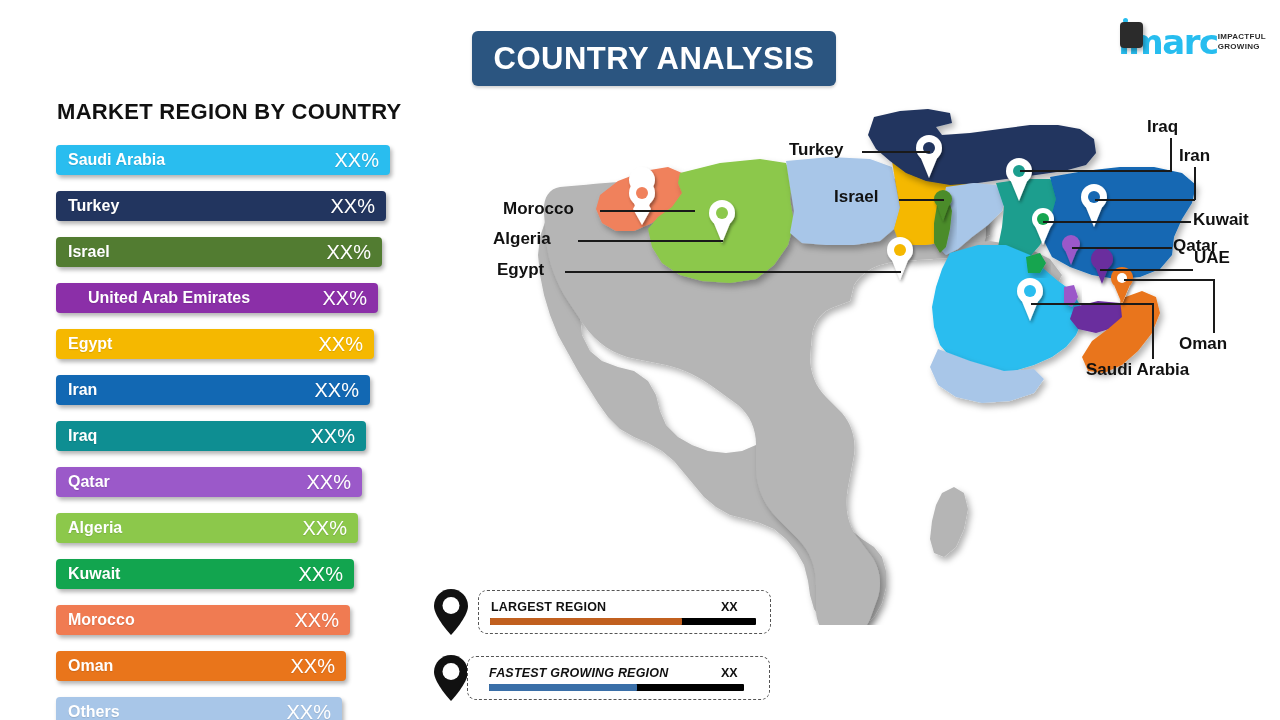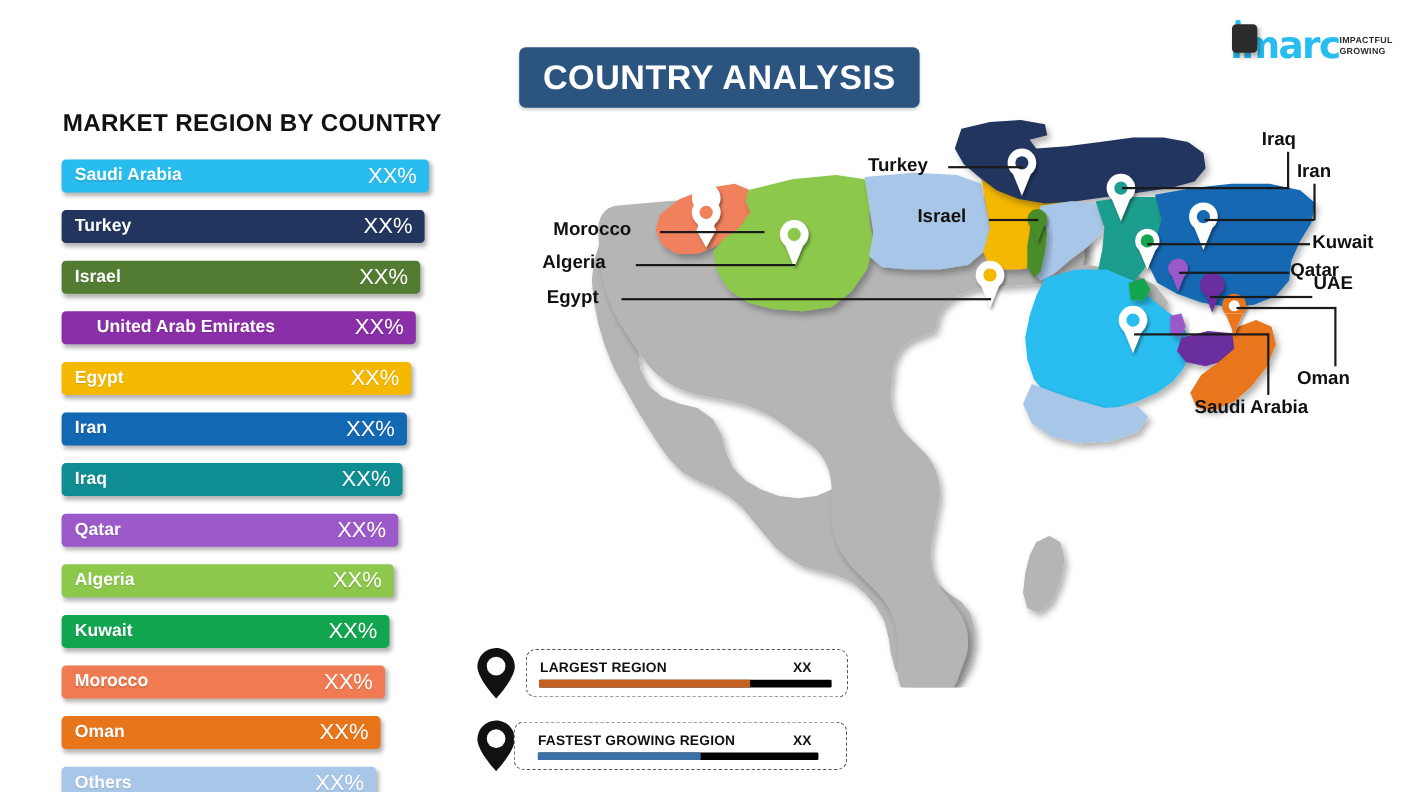--- a/index.html
+++ b/index.html
@@ -4,21 +4,21 @@
 <style>
   html,body{margin:0;padding:0;}
   body{width:1280px;height:720px;background:#fff;overflow:hidden;
        font-family:"Liberation Sans",sans-serif;position:relative;}
   #stage{position:absolute;inset:0;width:1280px;height:720px;}
 
   
   #title-banner{position:absolute;left:472px;top:31px;width:364px;height:55px;
     background:#2B5580;border-radius:6px 6px 6px 6px;
     display:flex;align-items:center;justify-content:center;
-    box-shadow:0 2px 3px rgba(0,0,0,.18);margin-top:12px;}
+    box-shadow:0 2px 3px rgba(0,0,0,.18);}
   #title-banner .t{color:#fff;font-size:31px;font-weight:bold;letter-spacing:.5px;
     font-family:"Liberation Sans",sans-serif;}
 
   
   #logo{position:absolute;right:14px;top:22px;display:flex;align-items:center;height:40px;}
   #logo .wordmark{position:relative;font-size:34px;font-weight:bold;color:#27BDEF;
     letter-spacing:-1.5px;line-height:34px;font-family:"DejaVu Sans",sans-serif;}
   #logo .dot{position:absolute;left:5px;top:-7px;width:5px;height:5px;border-radius:50%;
     background:#27BDEF;}
   #logo .bar{width:3px;height:26px;background:#2B2B2B;margin:0 5px 0 2px;}
@@ -485,19 +485,19 @@
     <div class="fill" style="width:72%;background:#C1601F;"></div>
   </div>
 
   <div class="legend-pin" style="left:432px;top:654px;">
     <svg width="38" height="48" viewBox="0 0 38 48" xmlns="http://www.w3.org/2000/svg">
       <path fill="#111" d="M19 1 C9.6 1 2 8.6 2 18 C2 29 19 47 19 47 C19 47 36 29 36 18 C36 8.6 28.4 1 19 1 Z"></path>
       <circle cx="19" cy="17.5" r="8.5" fill="#fff"></circle>
     </svg>
   </div>
   <div class="legend-box" style="left:467px;top:656px;width:303px;height:44px;"></div>
-  <div class="legend-label" style="left:489px;top:666px;">FASTEST GROWING REGION</div>
+  <div class="legend-label" style="left:489px;top:666px;font-style:italic;">FASTEST GROWING REGION</div>
   <div class="legend-val" style="left:721px;top:666px;">XX</div>
   <div class="track" style="left:489px;top:684px;width:255px;">
     <div class="fill" style="width:58%;background:#3A6FA8;"></div>
   </div>
 
 </div>
 
 </body></html>

